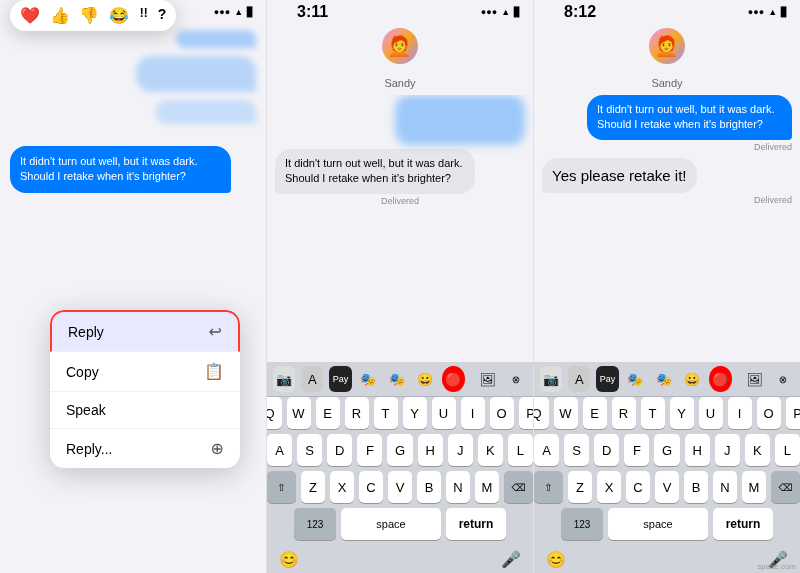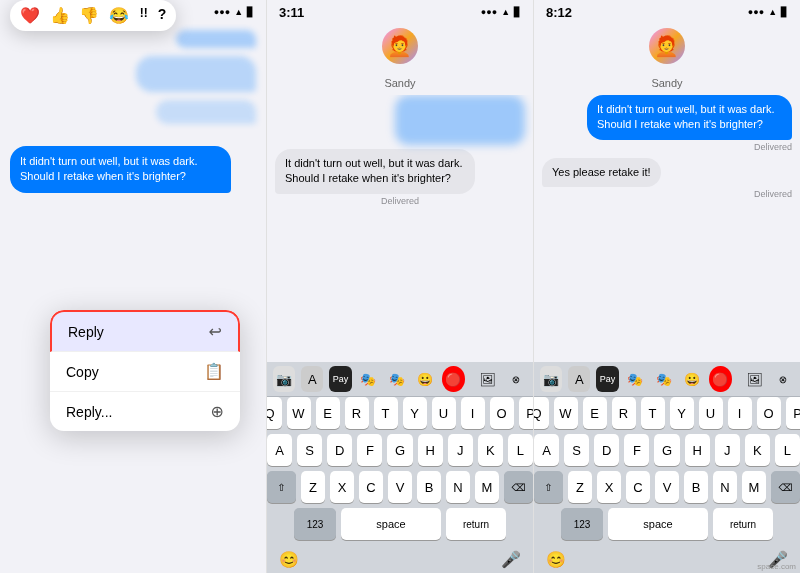--- a/index.html
+++ b/index.html
@@ -25,21 +25,21 @@
       display: flex;
       justify-content: space-between;
       align-items: center;
       padding: 4px 12px;
       font-size: 11px;
       font-weight: 600;
       color: #000;
       height: 24px;
     }
 
-    .status-bar .time { font-size: 13px; font-weight: 700; }
+    .status-bar .time { font-size: 16px; font-weight: 700; margin-left: 18px; }
     .status-icons { display: flex; gap: 4px; align-items: center; font-size: 10px; }
 
     
     .messages-area {
       padding: 8px 10px;
       display: flex;
       flex-direction: column;
       gap: 6px;
       height: calc(100% - 24px - 40px - 30px);
       overflow: hidden;
@@ -255,21 +255,22 @@
 
     .key.space-key {
       flex: 4;
       max-width: 120px;
       font-size: 11px;
     }
 
     .key.return-key {
       flex: 2;
       max-width: 60px;
-      font-size: 10px;
+      font-size: 12px;
+      font-weight: bold;
     }
 
     .bottom-bar {
       display: flex;
       justify-content: space-between;
       padding: 4px 12px;
       align-items: center;
       font-size: 16px;
       height: 28px;
     }
@@ -336,20 +337,24 @@
   </div>
 
   <div class="context-menu" style="left:50px; top:310px;">
     <div class="context-menu-item highlighted" style="border: 2px solid #ff3b30; border-radius:14px 14px 0 0; border-bottom: 1px solid #f0f0f0;">
       <span>Reply</span>
       <span class="item-icon">↩</span>
     </div>
     <div class="context-menu-item">
       <span>Copy</span>
       <span class="item-icon">📋</span>
+    </div>
+    <div class="context-menu-item">
+      <span>Speak</span>
+      <span class="item-icon"></span>
     </div>
     <div class="context-menu-item">
       <span>Reply...</span>
       <span class="item-icon">⊕</span>
     </div>
   </div>
 </div>
 
 <div class="phone-panel panel-2" style="width:267px; position:relative; display:flex; flex-direction:column;">
 
@@ -466,21 +471,21 @@
   </div>
 
   <div style="flex:1; padding:0 8px; overflow:hidden;">
 
     <div class="message-row sent">
       <div class="bubble sent" style="font-size:11px; max-width:82%;">It didn't turn out well, but it was dark. Should I retake when it's brighter?</div>
     </div>
     <div class="delivered-text">Delivered</div>
 
     <div class="message-row received" style="margin-top:6px;">
-      <div class="bubble received" style="font-size:11px;">Yes please retake it!</div>
+      <div class="bubble received" style="font-size:15px;">Yes please retake it!</div>
     </div>
     <div class="delivered-text">Delivered</div>
   </div>
 
   <div class="input-bar" style="position:relative; bottom:auto; margin-top:4px;">
     <div class="input-icon">📷</div>
     <div class="input-icon" style="font-size:14px; font-weight:700; color:#666;">A</div>
     <div class="input-field">
       <span style="color:#999; font-size:10px;">Reply</span>
     </div>

